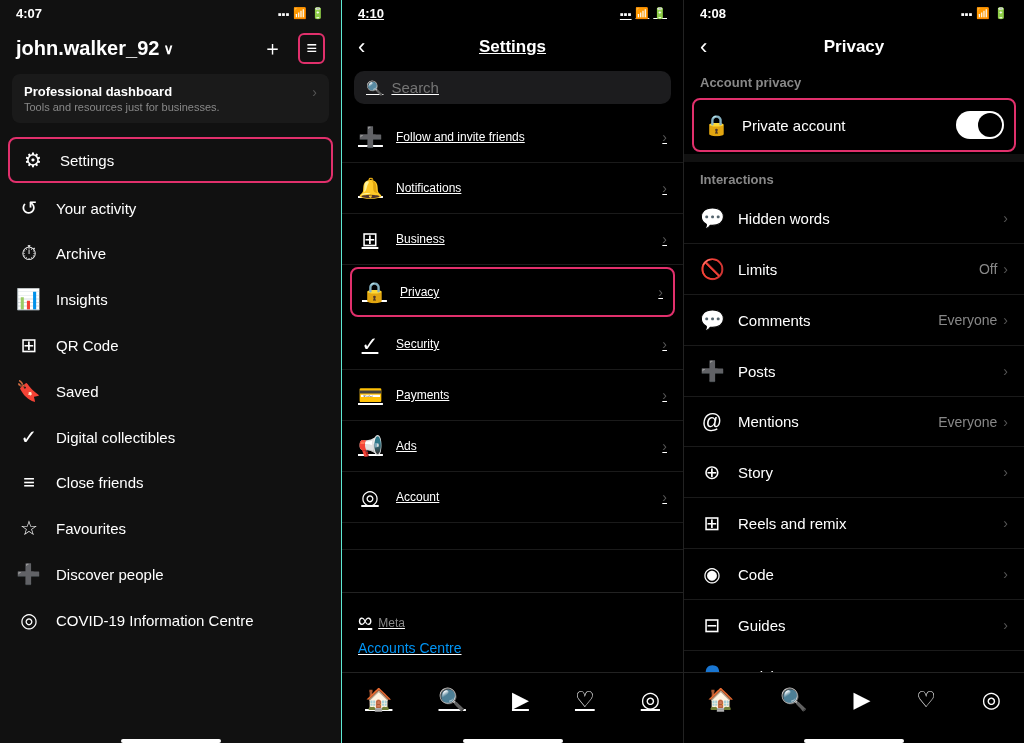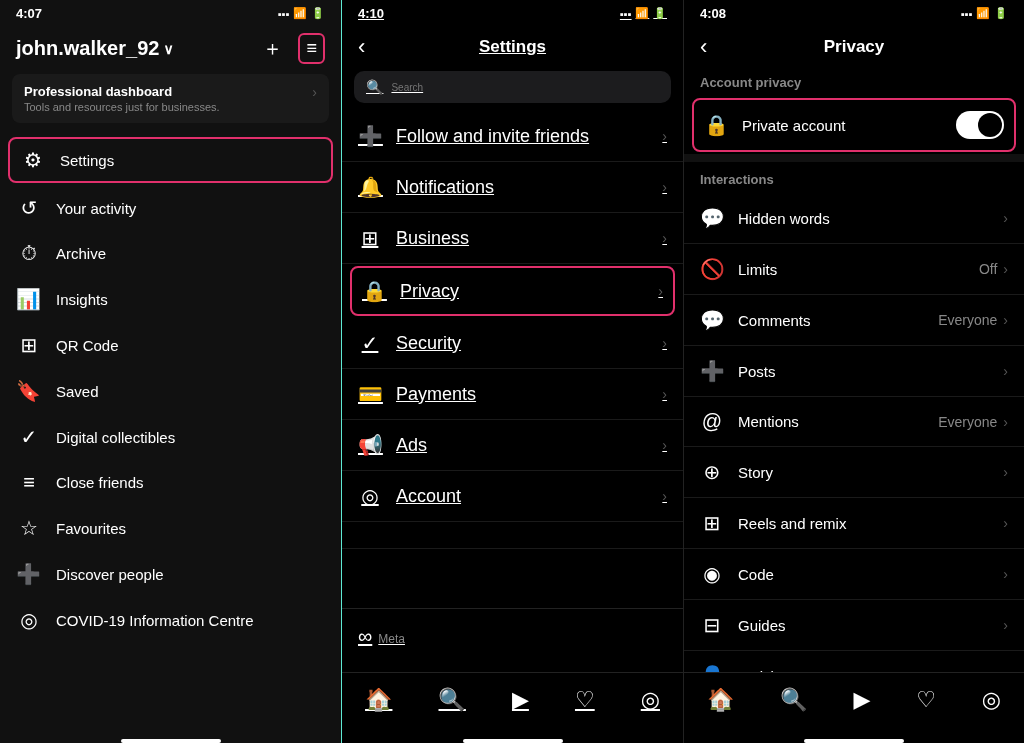--- a/index.html
+++ b/index.html
@@ -175,21 +175,21 @@
       padding: 8px 12px;
       gap: 8px;
     }
 
     .search-icon { color: #888; font-size: 14px; }
 
     .search-input {
       background: none;
       border: none;
       color: #fff;
-      font-size: 10px;
+      font-size: 15px;
       outline: none;
       flex: 1;
     }
 
     .settings-list { flex: 1; overflow-y: auto; }
 
     .settings-item {
       display: flex;
       align-items: center;
       justify-content: space-between;
@@ -205,21 +205,21 @@
       padding: 11px 10px;
     }
 
     .settings-left {
       display: flex;
       align-items: center;
       gap: 14px;
     }
 
     .settings-icon { font-size: 20px; width: 24px; text-align: center; color: #fff; }
-    .settings-label { font-size: 18px; }
+    .settings-label { font-size: 12px; }
     .chevron-right { color: #555; font-size: 14px; }
 
     .meta-section {
       padding: 16px;
       border-top: 1px solid #222;
     }
 
     .meta-logo { font-size: 20px; margin-bottom: 4px; }
     .meta-link { color: #0095f6; font-size: 14px; font-weight: 500; cursor: pointer; }
     .meta-desc { color: #888; font-size: 12px; margin-top: 6px; line-height: 1.4; }
@@ -492,20 +492,21 @@
       
     </div>
 
   </div>
 
   <div class="meta-section">
     <div style="display:flex;align-items:center;gap:6px;margin-bottom:4px;">
       <span class="meta-logo">∞</span>
       <span style="font-size:12px;color:#888;">Meta</span>
     </div>
+    <div class="meta-link">Accounts Centre</div>
   </div>
 
   <div class="bottom-nav">
     <button class="bottom-nav-btn">🏠</button>
     <button class="bottom-nav-btn">🔍</button>
     <button class="bottom-nav-btn">▶</button>
     <button class="bottom-nav-btn">♡</button>
     <button class="bottom-nav-btn">◎</button>
   </div>
 

